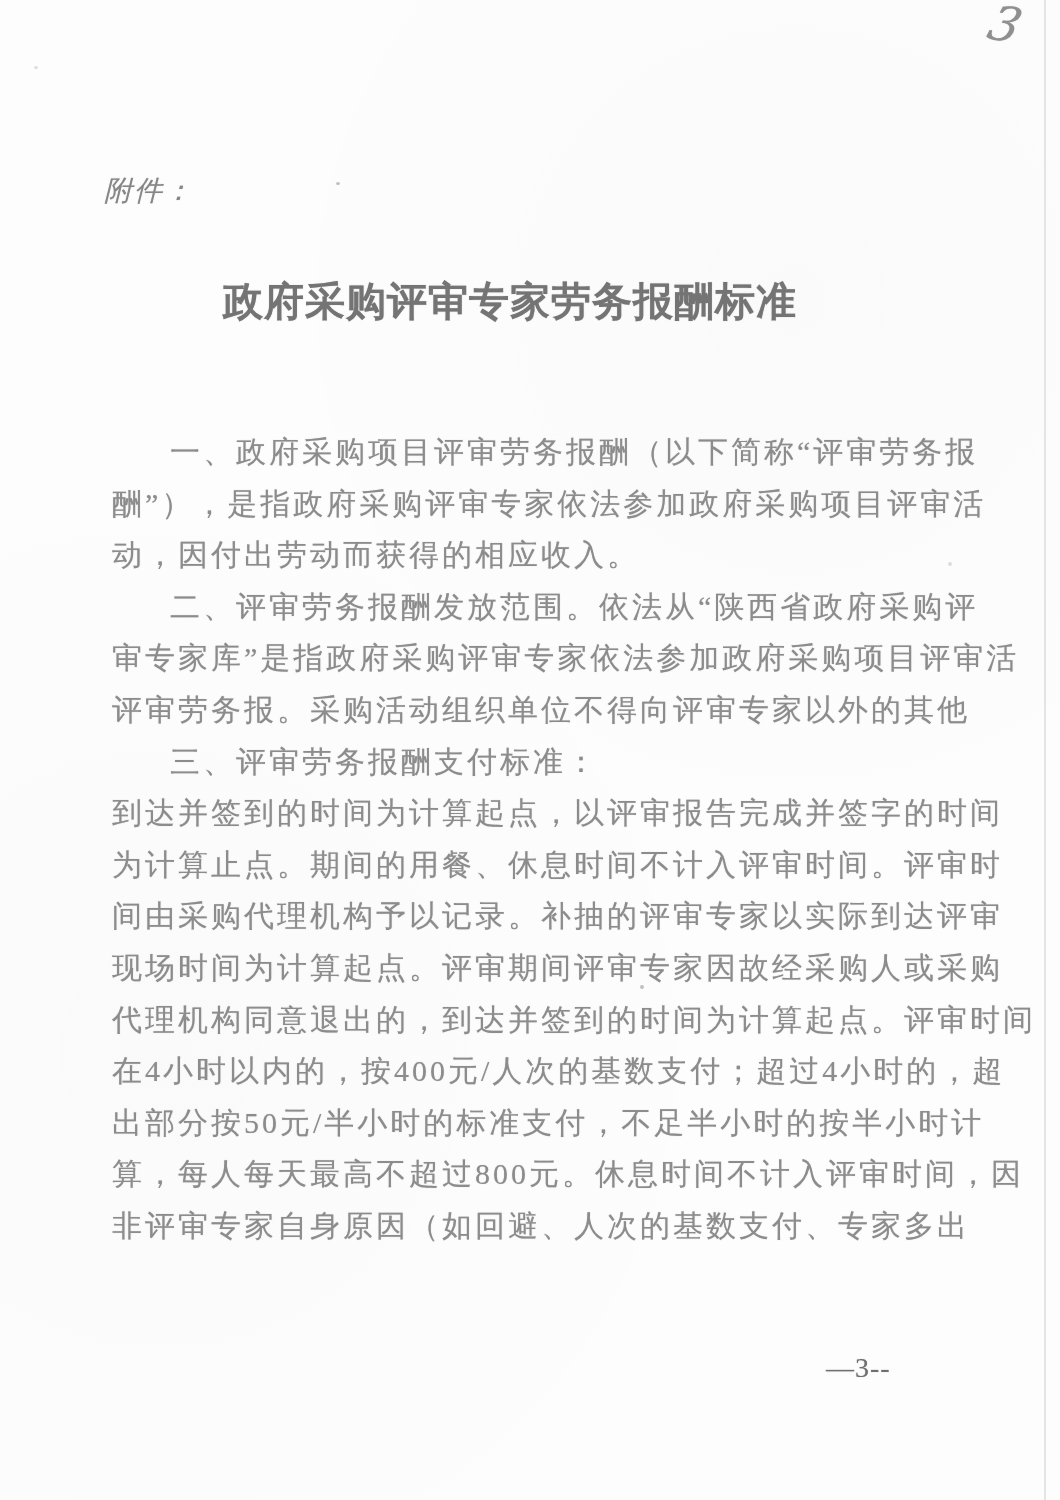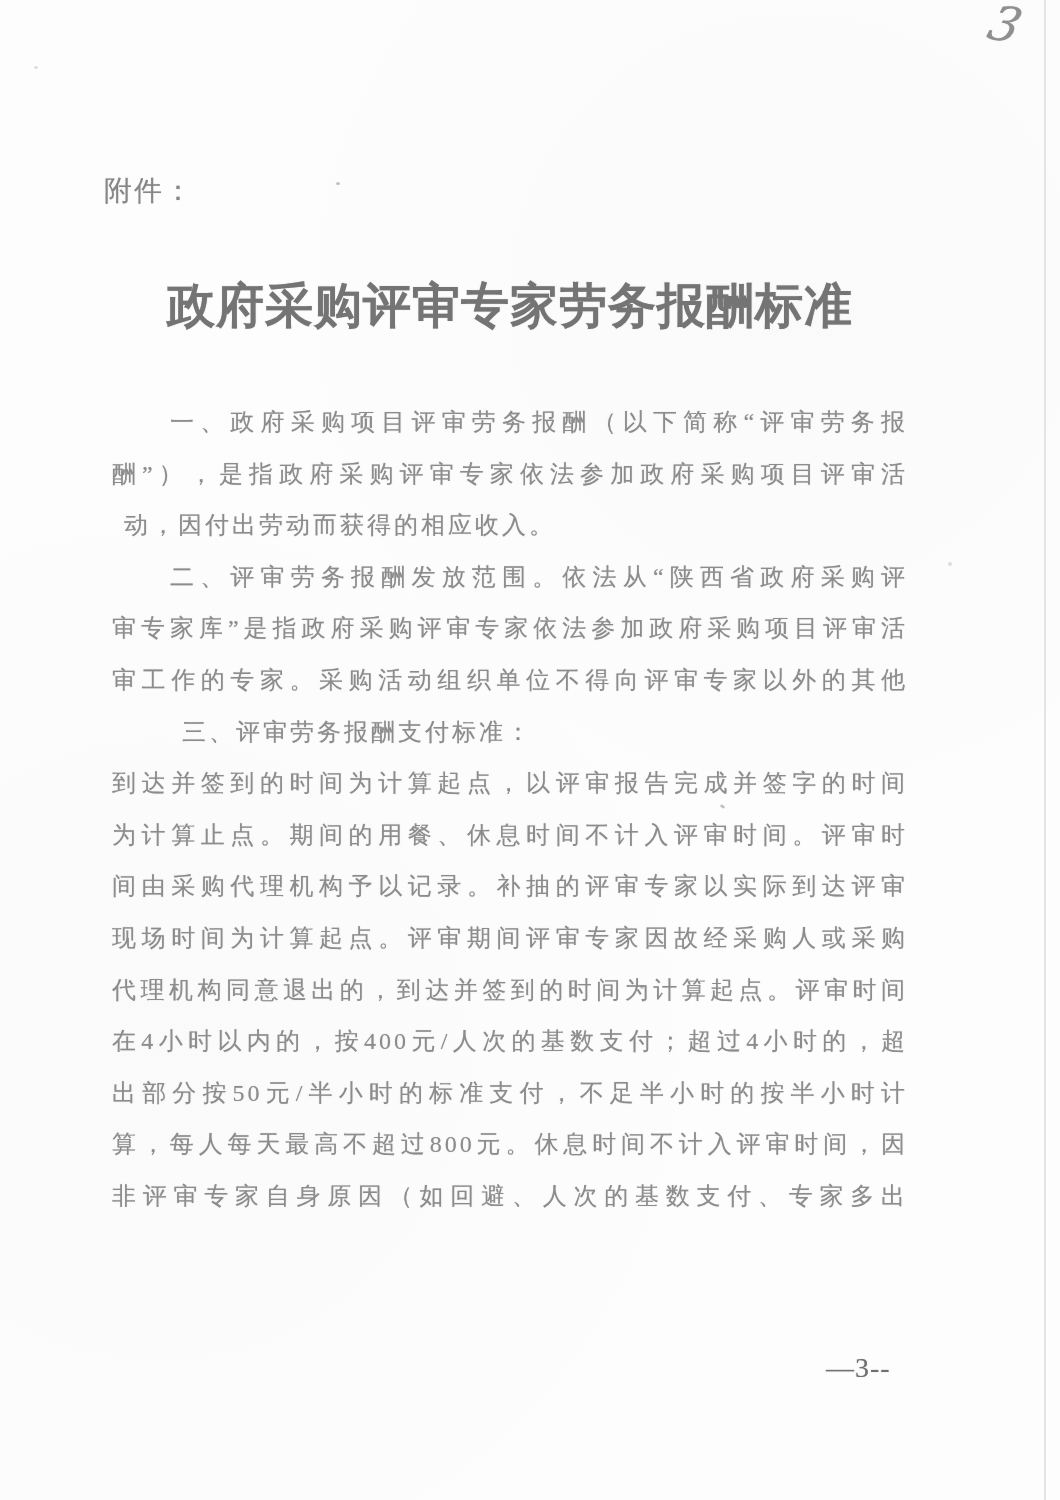--- a/index.html
+++ b/index.html
@@ -40,53 +40,53 @@
     text-shadow: 0 0 1px rgba(140,140,140,0.5);
   }
   .attachment {
     position: absolute;
     left: 104px;
     top: 172px;
     font-size: 28px;
     letter-spacing: 2px;
     color: #868686;
     text-shadow: 0 0 1px rgba(140,140,140,0.55);
+    font-style: italic;
   }
   .title {
     position: absolute;
     left: 112px;
     top: 274px;
     width: 796px;
     margin: 0;
     text-align: center;
-    font-size: 48px;
+    font-size: 40px;
     font-weight: bold;
     letter-spacing: 1px;
     color: #747474;
     text-shadow: 0 0 1px rgba(120,120,120,0.6);
   }
   .body-text {
     position: absolute;
     left: 112px;
-    top: 397px;
+    top: 426px;
     width: 796px;
-    font-size: 24px;
+    font-size: 30px;
     line-height: 51.6px;
     letter-spacing: 3px;
     color: #8c8c8c;
     text-shadow: 0 0 1px rgba(150,150,150,0.55);
   }
   .line {
     text-align: justify;
     text-align-last: justify;
     white-space: nowrap;
   }
   .line.para-end {
     text-align-last: left;
-    margin-left: 12px;
   }
   .line.indent {
     text-indent: 58px;
   }
   .footer {
     position: absolute;
     left: 826px;
     top: 1352px;
     font-size: 28px;
     letter-spacing: 1px;
@@ -117,21 +117,21 @@
   <div class="attachment">附件：</div>
 
   <h1 class="title">政府采购评审专家劳务报酬标准</h1>
 
   <div class="body-text" id="body-container">
       <div class="line indent">一、政府采购项目评审劳务报酬（以下简称“评审劳务报</div>
       <div class="line">酬”），是指政府采购评审专家依法参加政府采购项目评审活</div>
       <div class="line para-end">动，因付出劳动而获得的相应收入。</div>
       <div class="line indent">二、评审劳务报酬发放范围。依法从“陕西省政府采购评</div>
       <div class="line">审专家库”是指政府采购评审专家依法参加政府采购项目评审活</div>
-      <div class="line">审工作的专家。采购活动组织单位不得向评审专家以外的其他</div>
+      <div class="line">评审劳务报。采购活动组织单位不得向评审专家以外的其他</div>
       <div class="line indent para-end">三、评审劳务报酬支付标准：</div>
       <div class="line">到达并签到的时间为计算起点，以评审报告完成并签字的时间</div>
       <div class="line">为计算止点。期间的用餐、休息时间不计入评审时间。评审时</div>
       <div class="line">间由采购代理机构予以记录。补抽的评审专家以实际到达评审</div>
       <div class="line">现场时间为计算起点。评审期间评审专家因故经采购人或采购</div>
       <div class="line">代理机构同意退出的，到达并签到的时间为计算起点。评审时间</div>
       <div class="line">在4小时以内的，按400元/人次的基数支付；超过4小时的，超</div>
       <div class="line">出部分按50元/半小时的标准支付，不足半小时的按半小时计</div>
       <div class="line">算，每人每天最高不超过800元。休息时间不计入评审时间，因</div>
       <div class="line">非评审专家自身原因（如回避、人次的基数支付、专家多出</div>

